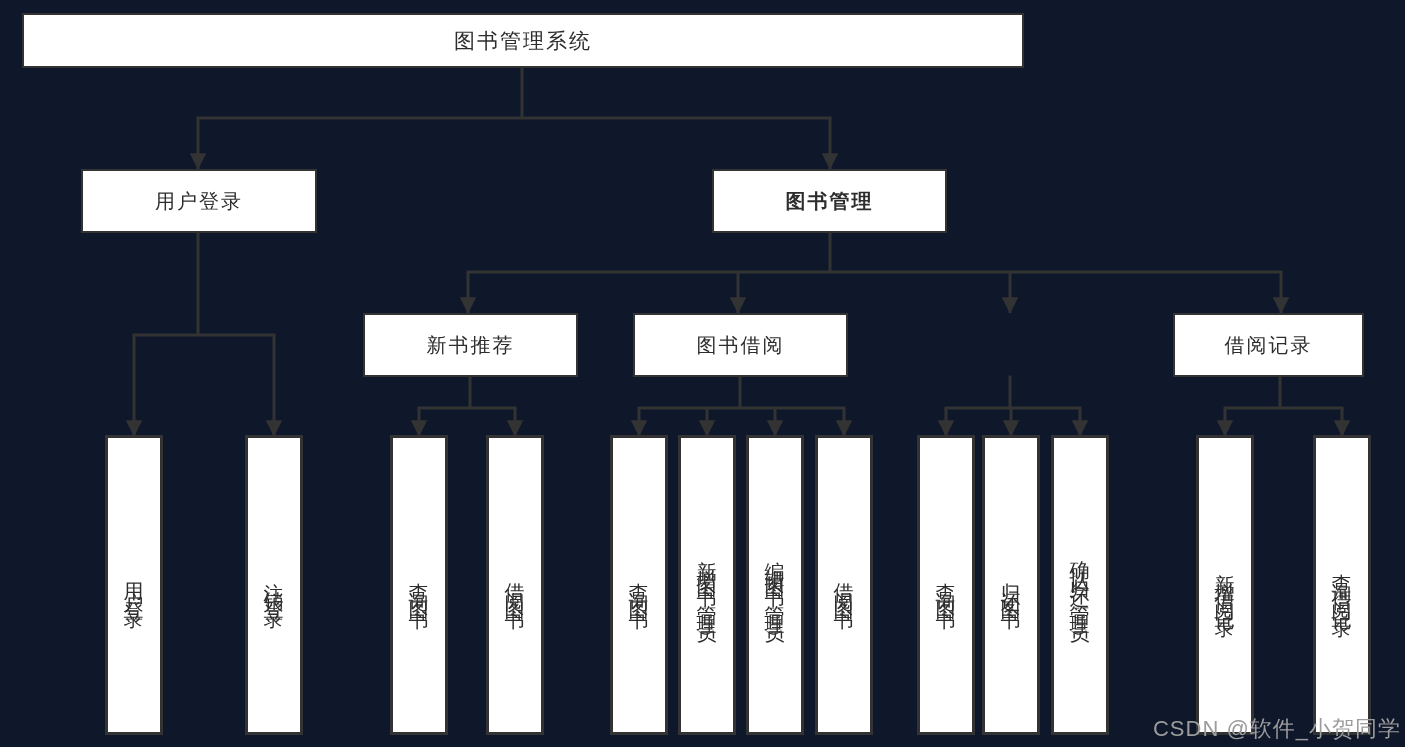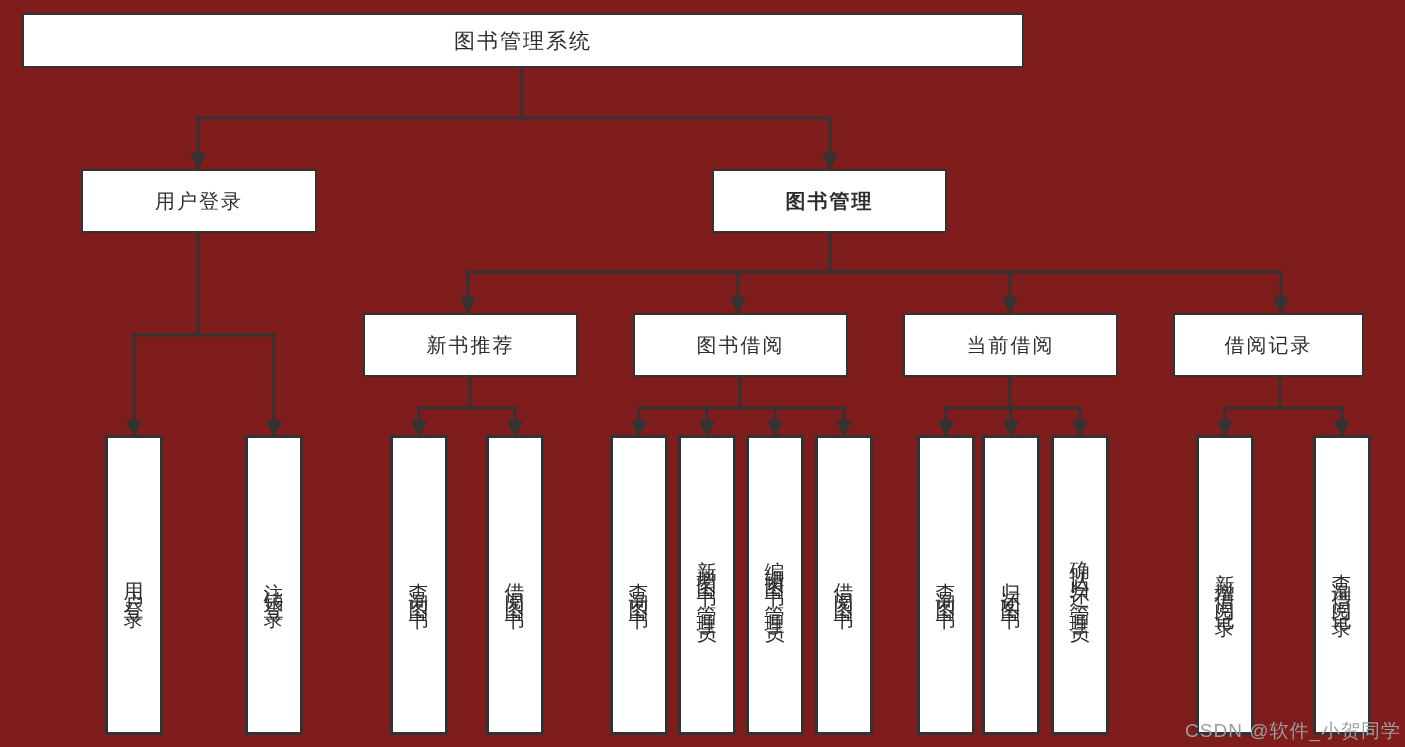--- a/index.html
+++ b/index.html
@@ -1,20 +1,20 @@
 <!DOCTYPE html>
 <html><head>
 <meta charset="utf-8">
 <style>
   html, body { margin: 0; padding: 0; background: #ffffff; }
   .canvas {
     position: relative;
     width: 1405px;
     height: 747px;
-    background: #7f1d1d;
+    background: #0f172a;
     font-family: "Liberation Sans", "DejaVu Sans", sans-serif;
     overflow: hidden;
   }
   .connectors {
     position: absolute;
     left: 0; top: 0;
     width: 1405px; height: 747px;
   }
   .box {
     position: absolute;
@@ -37,21 +37,21 @@
     writing-mode: vertical-rl;
     text-orientation: mixed;
     font-size: 20px;
     letter-spacing: 9px;
     line-height: 1;
   }
   .watermark {
     position: absolute;
     right: 4px;
     bottom: 3px;
-    font-size: 19px;
+    font-size: 22px;
     letter-spacing: 1px;
     color: #9c9c9c;
     white-space: nowrap;
     z-index: 5;
   }
 </style>
 </head>
 <body>
 
 <div class="canvas">
@@ -106,23 +106,20 @@
   <div class="box" style="left:712px; top:169px; width:235px; height:64px;font-weight:bold;">
     <span class="h-label">图书管理</span>
   </div>
 
   <div class="box" style="left:363px; top:313px; width:215px; height:64px;">
     <span class="h-label">新书推荐</span>
   </div>
   <div class="box" style="left:633px; top:313px; width:215px; height:64px;">
     <span class="h-label">图书借阅</span>
   </div>
-  <div class="box" style="left:903px; top:313px; width:215px; height:64px;">
-    <span class="h-label">当前借阅</span>
-  </div>
   <div class="box" style="left:1173px; top:313px; width:191px; height:64px;">
     <span class="h-label">借阅记录</span>
   </div>
 
   <div class="box leaf" style="left:105px; top:435px; width:58px; height:300px;">
     <span class="v-label">用户登录</span>
   </div>
   <div class="box leaf" style="left:245px; top:435px; width:58px; height:300px;">
     <span class="v-label">注销登录</span>
   </div>

